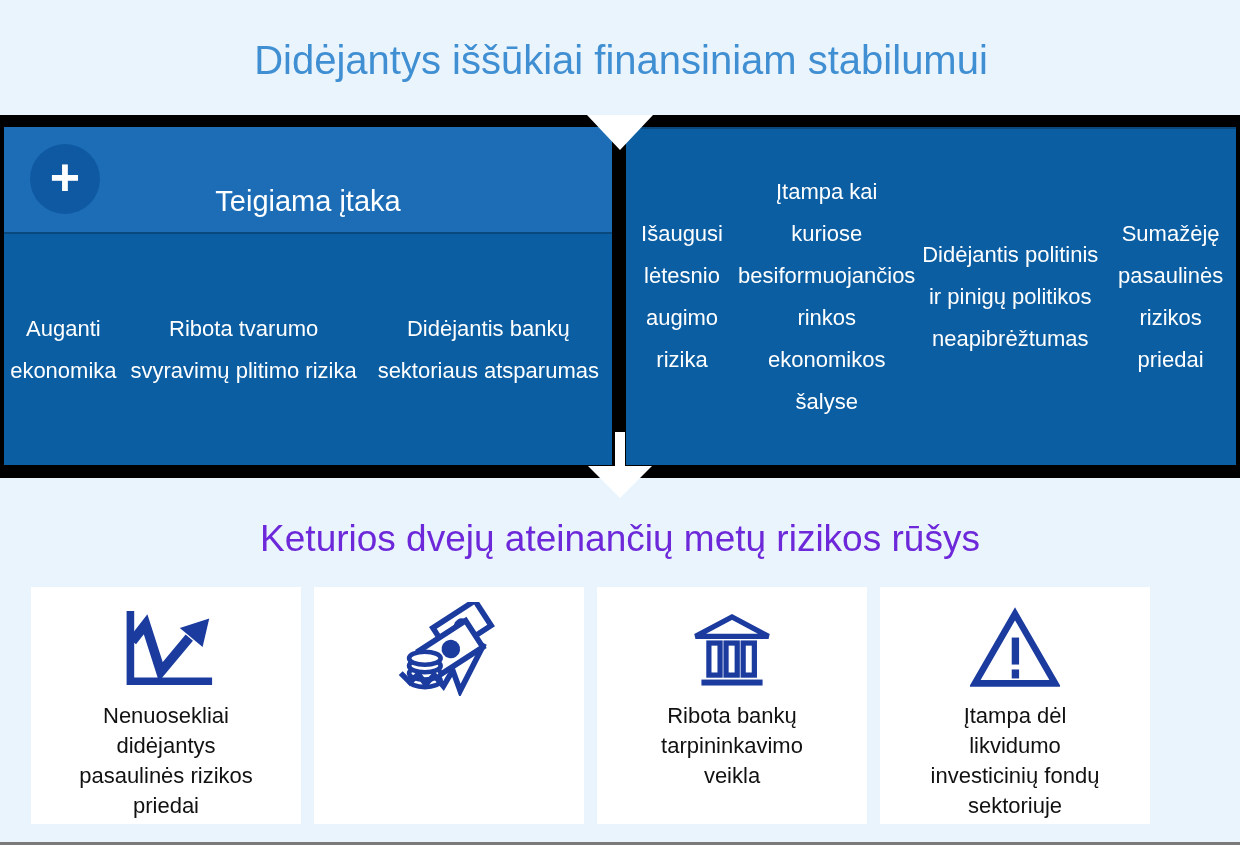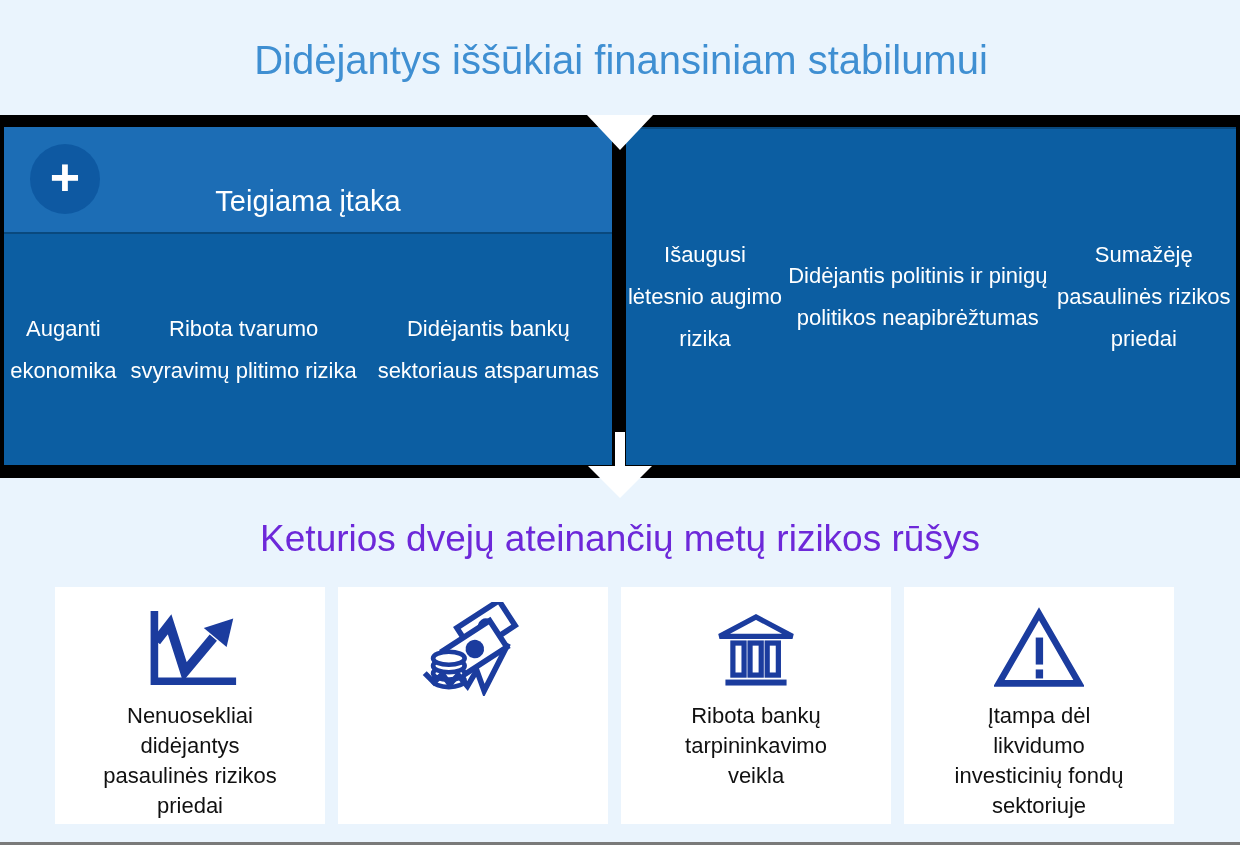--- a/index.html
+++ b/index.html
@@ -48,21 +48,21 @@
   .flow-stem { position:absolute; left:615px; top:432px; width:10px; height:36px; background:#ffffff; }
   .flow-arrow-bottom {
     position:absolute; left:588px; top:466px; width:0; height:0;
     border-left:32px solid transparent; border-right:32px solid transparent;
     border-top:32px solid #ffffff;
   }
   .secondary-title {
     position:absolute; top:518px; left:0; width:100%;
     text-align:center; font-size:37px; color:#6d28d9;
   }
-  .cards { position:absolute; top:587px; left:31px; display:flex; gap:13px;margin-left:24px; }
+  .cards { position:absolute; top:587px; left:31px; display:flex; gap:13px; }
   .card {
     width:270px; height:237px; background:#ffffff;
     display:flex; flex-direction:column; align-items:center; box-sizing:border-box;
   }
   .card-icon { height:104px; margin-top:10px; display:flex; align-items:center; justify-content:center; }
   .card-label {
     font-size:22px; line-height:30px; color:#111111;
     text-align:center; white-space:pre-line;
   }
   .bottom-line { position:absolute; left:0; bottom:0; width:100%; height:3px; background:#7a7a7a; }
@@ -87,20 +87,22 @@
       <div class="panel-body">
         <div class="panel-item">Auganti ekonomika</div>
         <div class="panel-item">Ribota tvarumo svyravimų plitimo rizika</div>
         <div class="panel-item">Didėjantis bankų sektoriaus atsparumas</div>
       </div>
     </div>
 
     <div class="panel negative">
       <div class="panel-body">
         <div class="panel-item">Išaugusi lėtesnio augimo rizika</div>
+        <div class="panel-item">Įtampa kai kuriose besiformuojančios rinkos
+ekonomikos šalyse</div>
         <div class="panel-item">Didėjantis politinis ir pinigų politikos neapibrėžtumas</div>
         <div class="panel-item">Sumažėję pasaulinės rizikos priedai</div>
       </div>
     </div>
 
   </div>
 
   <div class="flow-arrow-top"></div>
   <div class="flow-stem"></div>
   <div class="flow-arrow-bottom"></div>

